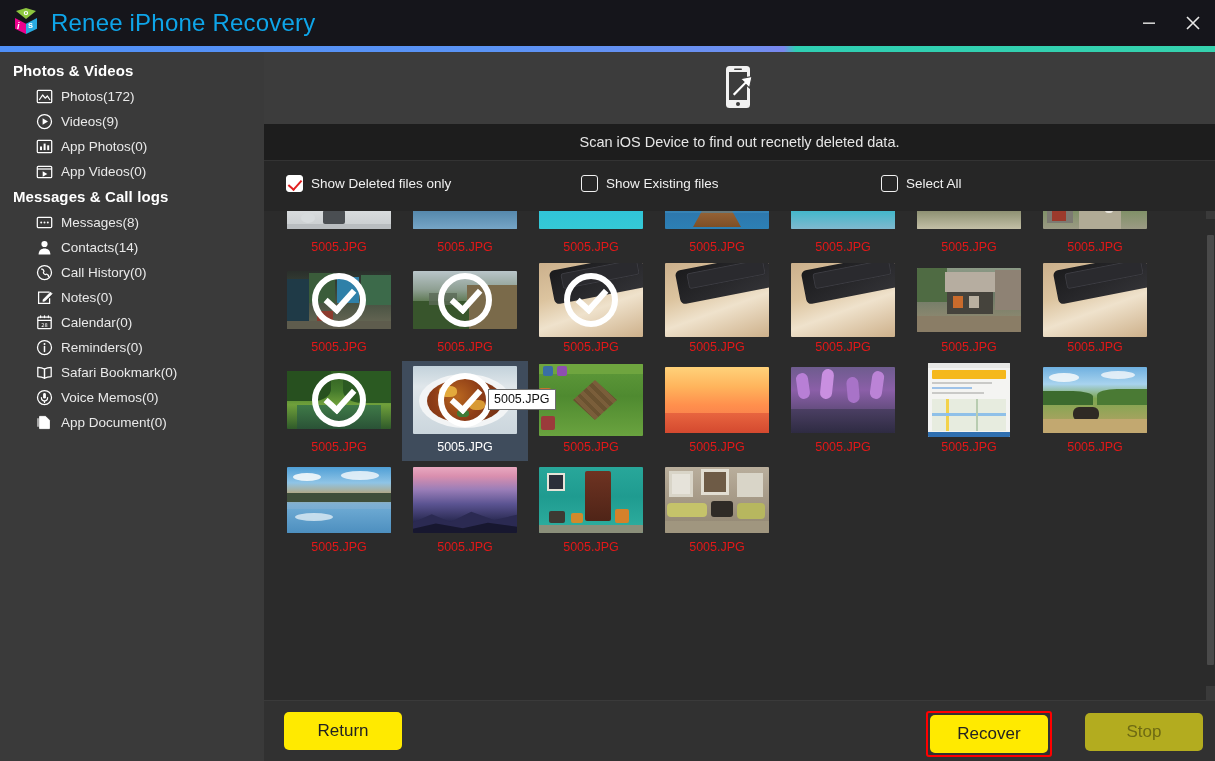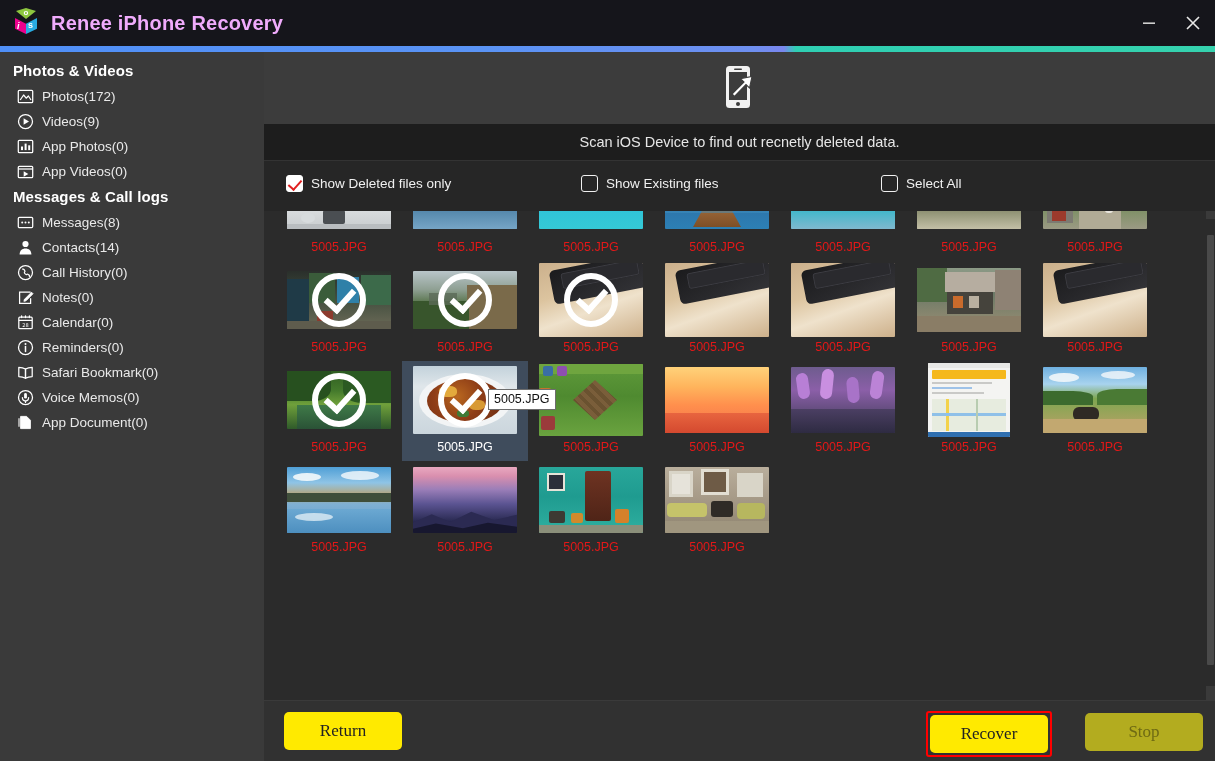--- a/index.html
+++ b/index.html
@@ -53,21 +53,21 @@
     position: absolute; left: 15px; top: 7px;
     width: 11px; height: 19px;
     background: #29abe2;
     clip-path: polygon(0% 46%, 100% 16%, 100% 72%, 0% 100%);
   }
   .cube-right .glyph {
     position: absolute; left: 2px; top: 5px;
     font-size: 9px; color: #fff; font-weight: bold;
   }
   .app-title {
-    color: #f0abfc; font-size: 20px; letter-spacing: .2px; font-weight: bold;
+    color: #0ea5e9; font-size: 24px; letter-spacing: .2px;
   }
   .win-controls {
     position: absolute; right: 0; top: 0; height: 46px;
     display: flex; align-items: center;
   }
   .win-btn {
     width: 44px; height: 46px;
     display: flex; align-items: center; justify-content: center;
     color: #d8d8d8;
   }
@@ -91,21 +91,21 @@
     display: flex; flex-direction: column;
     position: relative;
   }
   .sidebar-scroll { flex: 1 1 auto; padding-top: 6px; overflow: hidden; }
   .group-title {
     color: #ffffff; font-size: 15px; font-weight: bold;
     padding: 4px 0 5px 13px; letter-spacing: .1px;
   }
   .nav-item {
     display: flex; align-items: center;
-    height: 25px; padding-left: 17px;
+    height: 25px; padding-left: 36px;
     color: #e9e9e9; font-size: 13.5px;
   }
   .nav-ico {
     width: 17px; height: 17px; flex: 0 0 17px;
     margin-right: 8px;
     display: flex; align-items: center; justify-content: center;
     color: #ffffff;
   }
   .nav-ico svg { display: block; }
   .sidebar-footer {
@@ -270,21 +270,21 @@
     background: #313131;
     display: flex; align-items: center;
     position: relative;
     border-top: 1px solid #3a3a3a;
   }
   .btn {
     height: 38px; min-width: 118px;
     border-radius: 5px; border: none;
     font-size: 17px; cursor: pointer;
     display: flex; align-items: center; justify-content: center;
-    font-family: Liberation Serif, serif;
+    font-family: Liberation Sans, sans-serif;
   }
   .btn-return {
     background: #ffea00; color: #222; margin-left: 20px;
   }
   .btn-recover { background: #ffea00; color: #222; }
   .btn-stop { background: #b3ac1f; color: #6e6a13; }
   .recover-wrap {
     position: absolute; right: 163px; top: 10px;
     border: 2px solid #ff0000; border-radius: 3px;
     padding: 2px;

